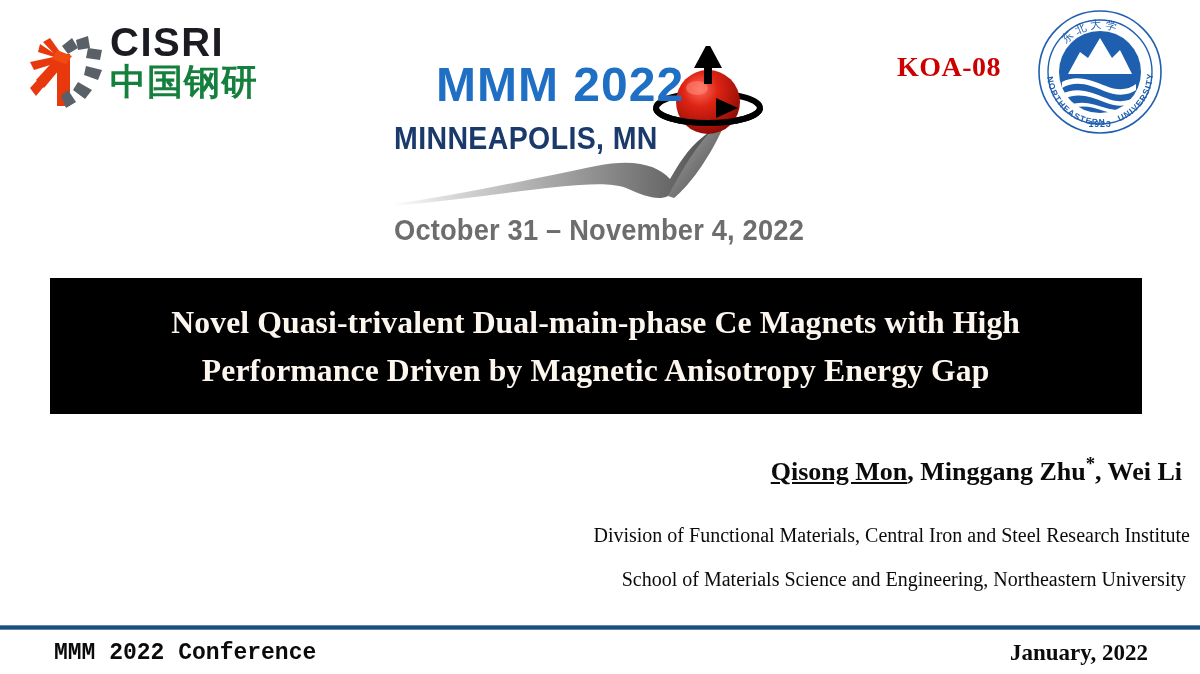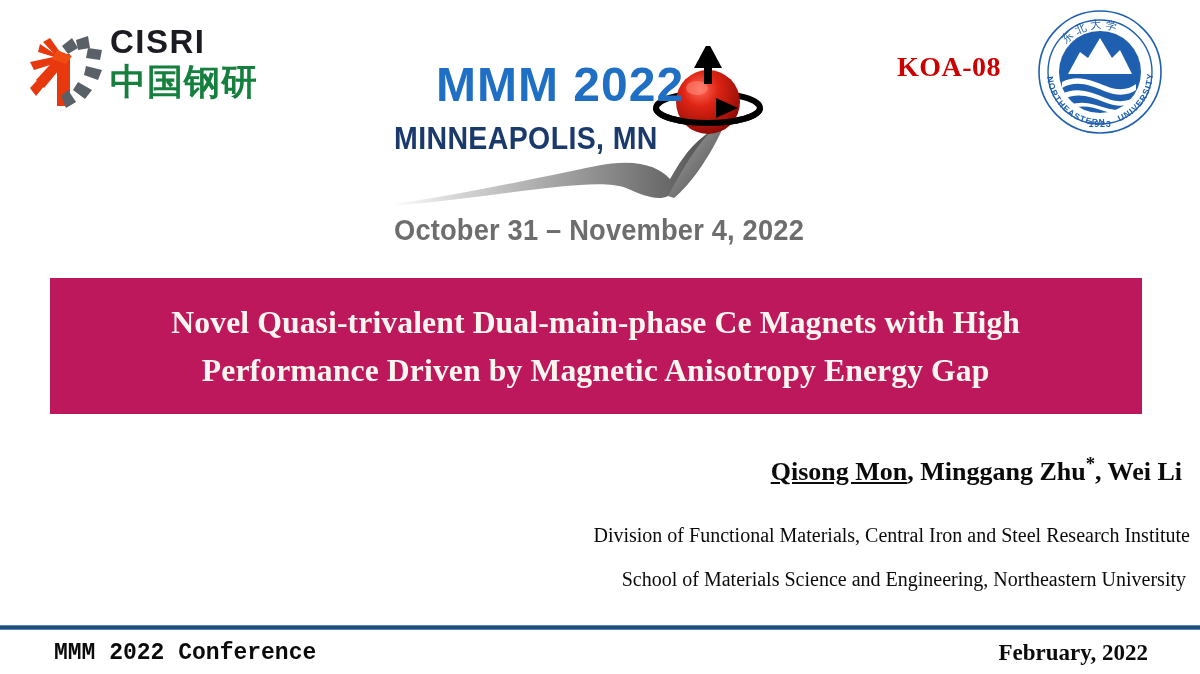--- a/index.html
+++ b/index.html
@@ -34,21 +34,21 @@
   #cisri-logo .wordmark {
     position: absolute;
     left: 96px;
     top: 2px;
     width: 180px;
     height: 92px;
   }
   .cisri-latin {
     font-family: "Liberation Sans", "DejaVu Sans", sans-serif;
     font-weight: bold;
-    font-size: 33px;
+    font-size: 40px;
     letter-spacing: 1.5px;
     color: #1b1b22;
     line-height: 36px;
   }
   .cisri-cjk {
     font-family: "DejaVu Sans", "Liberation Sans", sans-serif;
     font-weight: bold;
     font-size: 36px;
     letter-spacing: 1px;
     color: #15803d;
@@ -135,21 +135,21 @@
     height: 128px;
   }
 
   
   #title-banner {
     position: absolute;
     left: 50px;
     top: 278px;
     width: 1092px;
     height: 136px;
-    background: #be185d;
+    background: #000000;
     display: flex;
     align-items: center;
     justify-content: center;
     box-sizing: border-box;
     padding: 0 14px;
   }
   #title-text {
     color: #fdf6ef;
     font-family: "Liberation Serif", "DejaVu Serif", serif;
     font-weight: bold;
@@ -363,13 +363,13 @@
   <div id="authors-line">
     <span class="presenter">Qisong Mon</span><span>, </span><span>Minggang Zhu</span><sup>*</sup><span>, </span><span>Wei Li</span>
   </div>
 </div>
 
 <div id="affil-1" class="affil-line">Division of Functional Materials, Central Iron and Steel Research Institute</div>
 <div id="affil-2" class="affil-line">School of Materials Science and Engineering, Northeastern University</div>
 
 <div id="footer-rule"></div>
 <div id="footer-left">MMM 2022 Conference</div>
-<div id="footer-right">February, 2022</div>
+<div id="footer-right">January, 2022</div>
 
 </body></html>

